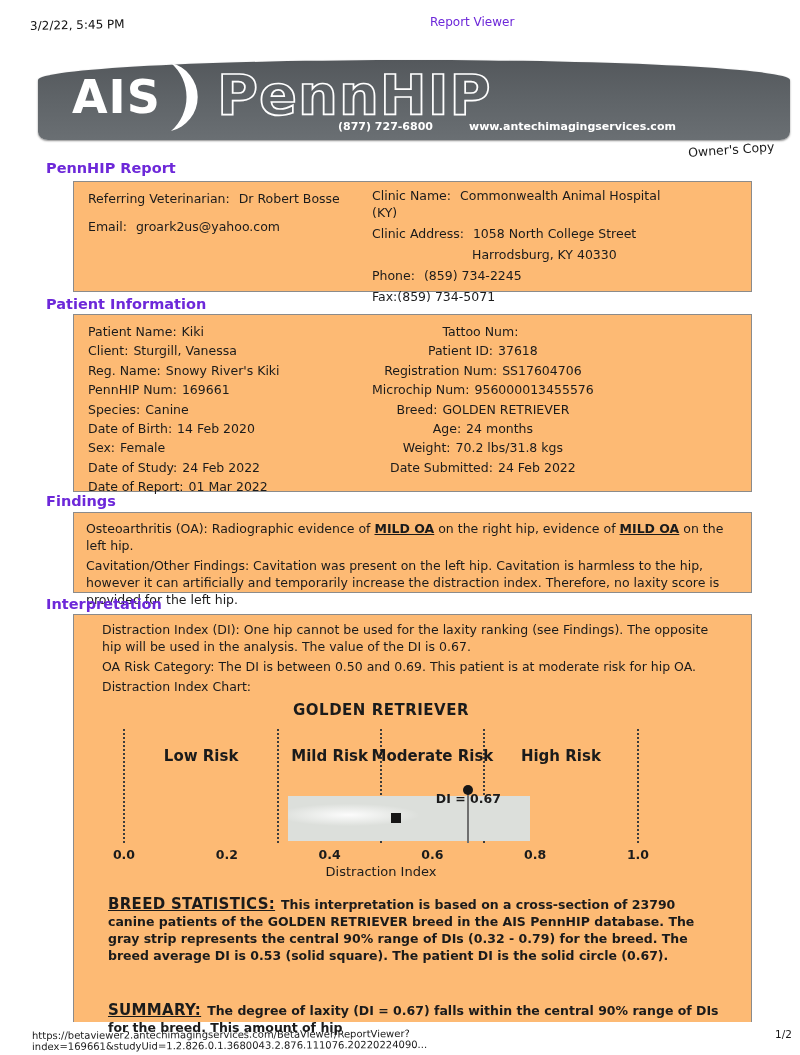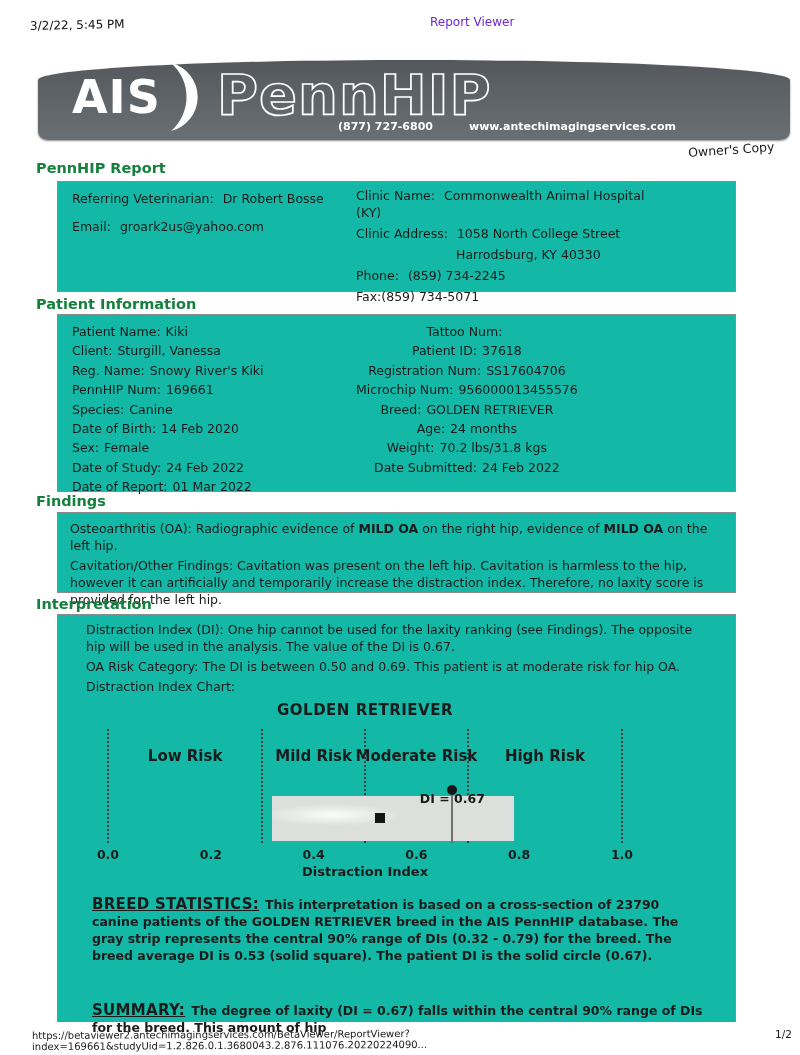--- a/index.html
+++ b/index.html
@@ -29,64 +29,64 @@
   .pennhip-svg { margin-left:5px; }
   .pennhip-svg text {
     font-family:"DejaVu Sans","Liberation Sans",sans-serif; font-weight:bold;
     font-size:56px; fill:none; stroke:#ffffff; stroke-width:1.7px; letter-spacing:1px;
   }
   .banner-contact { position:absolute; left:300px; bottom:7px; display:flex; gap:36px;
                     font-size:11px; font-weight:bold; color:#fff; }
   .owners-copy { position:absolute; right:26px; top:142px; font-size:12.5px; color:#1b1b1b; transform:rotate(-4deg); }
 
   
-  .sec-heading { position:absolute; left:36px; font-size:14.5px; font-weight:bold; color:#15803d; }
+  .sec-heading { position:absolute; left:46px; font-size:14.5px; font-weight:bold; color:#6d28d9; }
   .h-report  { top:160px; }
   .h-patient { top:296px; }
   .h-findings { top:493px; }
   .h-interp  { top:596px; }
 
-  .box { position:absolute; left:57px; width:679px; border:1px solid #8b8b8b; background:#14b8a6; font-size:12.5px; }
+  .box { position:absolute; left:73px; width:679px; border:1px solid #8b8b8b; background:#fdba74; font-size:12.5px; }
   .box-report  { top:181px; height:111px; }
   .box-patient { top:314px; height:178px; }
   .box-findings{ top:512px; height:81px; padding:7px 12px; }
   .box-interp  { top:614px; height:408px; border-bottom:none; padding:6px 28px; }
 
   .lbl { margin-right:5px; }
   .line { line-height:17px; margin-bottom:4px; }
 
   .vet-col   { position:absolute; left:14px; top:8px; }
   .vet-col .line { margin-bottom:11px; }
   .clinic-col{ position:absolute; left:298px; top:5px; }
   .clinic-name-wrap { max-width:300px; }
   .addr2 { padding-left:100px; }
 
   .pat-col-left  { position:absolute; left:14px;  top:7px; }
   .pat-col-right { position:absolute; left:298px; top:7px;text-align:center; }
   .pat-row { line-height:19.4px; white-space:nowrap; }
 
   .box-findings p, .box-interp p { line-height:17px; margin-bottom:3px; }
-  .em-ua { font-weight:bold; }
+  .em-ua { font-weight:bold; text-decoration:underline; }
 
   
   .di-chart { position:relative; width:514px; height:181px; margin:6px 0 0 22px; }
   .chart-title { position:absolute; top:0; left:0; width:100%; text-align:center;
                  font-size:15px; font-weight:bold; letter-spacing:.5px; }
   .chart-plot { position:absolute; top:28px; left:0; width:100%; height:114px; }
   .zone-divider { position:absolute; top:0; bottom:0; width:0; border-left:2px dotted #3c3c3c; }
   .zone-label { position:absolute; top:18px; transform:translateX(-50%); font-size:15px; font-weight:bold; white-space:nowrap;text-align:center; }
   .strip { position:absolute; top:67px; height:45px;
            background:radial-gradient(ellipse 95px 15px at 25% 42%, #fcfcfc 0%, rgba(252,252,252,0) 75%), #dcdfdb; }
   .patient-line { position:absolute; top:62px; height:52px; width:2px; background:#6f6f6f; transform:translateX(-1px); }
   .patient-circle { position:absolute; top:56px; width:10px; height:10px; border-radius:50%; background:#161616; transform:translateX(-5px); }
   .di-label { position:absolute; top:34px; transform:translateX(-50%); font-size:12.5px; font-weight:bold; white-space:nowrap; }
   .breed-square { position:absolute; top:84px; width:10px; height:10px; background:#161616; transform:translateX(-5px); }
   .chart-ticks { position:absolute; top:146px; left:0; width:100%; height:16px; }
   .tick { position:absolute; transform:translateX(-50%); font-size:12.5px; font-weight:bold; }
-  .chart-xlabel { position:absolute; top:163px; left:0; width:100%; text-align:center; font-size:13px; font-weight:bold; }
+  .chart-xlabel { position:absolute; top:163px; left:0; width:100%; text-align:center; font-size:13px; font-weight:normal; }
 
   .stats-para { margin:14px 0 0 6px; max-width:684px; font-weight:bold; line-height:17.5px; font-size:12.5px; }
   .summary-para { margin-top:38px; }
   .para-heading { font-size:15px; font-weight:bold; text-decoration:underline; letter-spacing:.3px; margin-right:6px; }
 </style>
 </head>
 <body>
 
 <div class="page">
 

